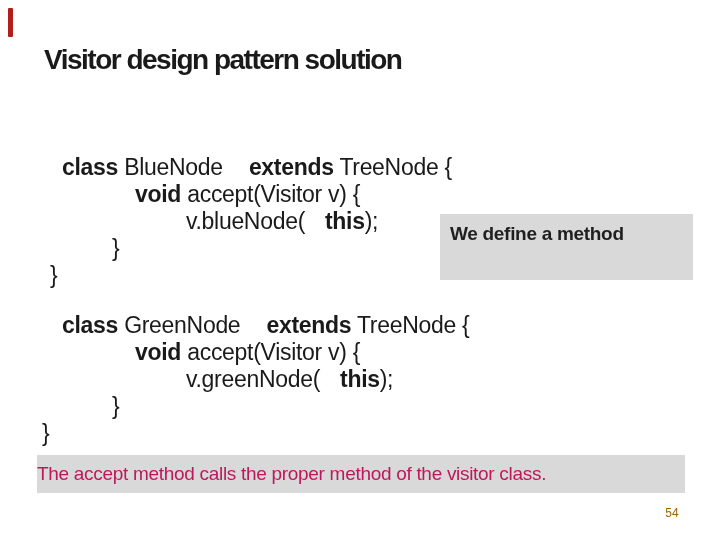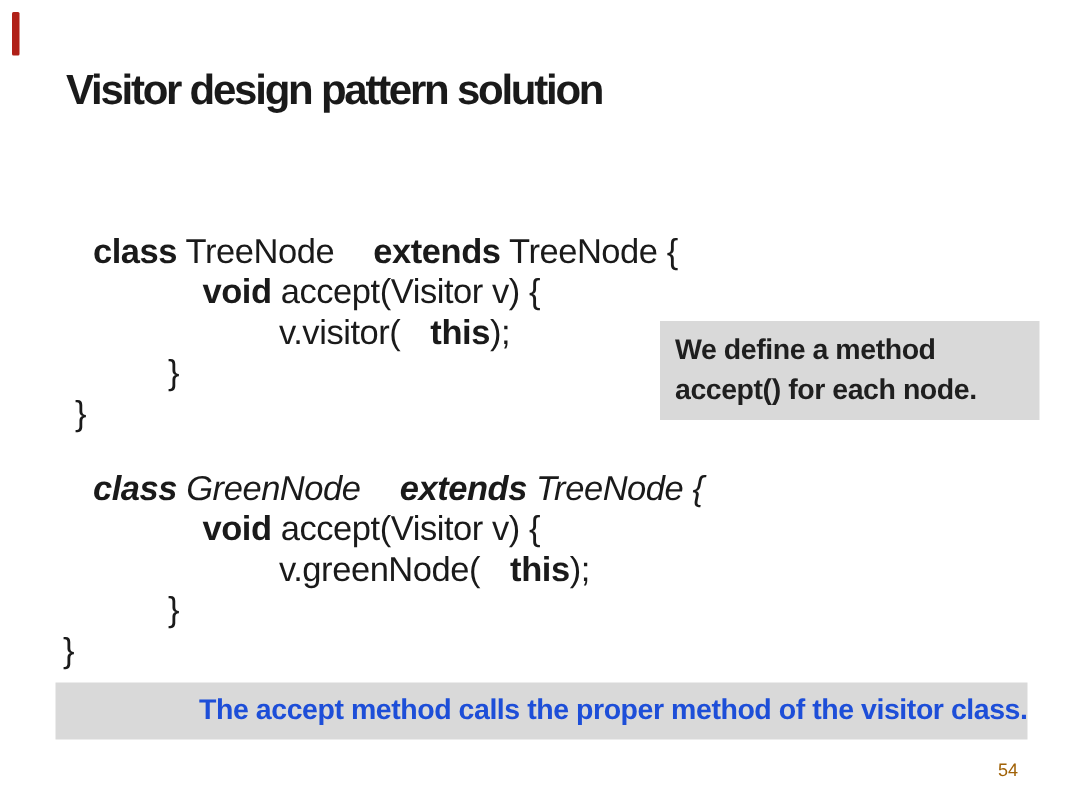--- a/index.html
+++ b/index.html
@@ -52,25 +52,25 @@
     letter-spacing:-0.3px;
     color:#1f1f1f;
   }
   .footer-bar{
     position:absolute;
     left:37px;top:455px;
     width:648px;height:38px;
     box-sizing:border-box;
     display:flex;
     align-items:center;
-    justify-content:flex-end;
+    justify-content:flex-start;
     font-size:19px;
-    font-weight:700;
+    font-weight:400;
     letter-spacing:-0.3px;
-    color:#1d4ed8;
+    color:#be185d;
     white-space:nowrap;
   }
   .page-number{
     position:absolute;
     left:655px;top:506px;
     width:34px;
     text-align:center;
     font-size:12px;
     color:#a16207;
   }
@@ -78,34 +78,33 @@
 </head>
 <body>
 
 <div class="slide">
 
   <div class="accent-bar" style="background: rgb(176, 32, 24);"></div>
 
   <h1 class="slide-title">Visitor design pattern solution</h1>
 
   <div class="code-block" id="code-block-1">
-      <div class="code-line" style="padding-left: 0px;"><span class="b">class</span><span> TreeNode </span><span class="b">extends</span><span> TreeNode {</span></div>
+      <div class="code-line" style="padding-left: 0px;"><span class="b">class</span><span> BlueNode </span><span class="b">extends</span><span> TreeNode {</span></div>
       <div class="code-line" style="padding-left: 73px;"><span class="b">void</span><span> accept(Visitor v) {</span></div>
-      <div class="code-line" style="padding-left: 144px;"><span>v.visitor(</span><span class="b">this</span><span>);</span></div>
+      <div class="code-line" style="padding-left: 144px;"><span>v.blueNode(</span><span class="b">this</span><span>);</span></div>
       <div class="code-line" style="padding-left: 70px;"><span>}</span></div>
       <div class="code-line" style="padding-left: 8px;"><span>}</span></div>
     </div>
 
   <div class="callout-box" style="background: rgb(217, 217, 217);">
     <div>We define a method</div>
-    <div>accept() for each node.</div>
   </div>
 
   <div class="code-block" id="code-block-2">
-      <div class="code-line" style="padding-left: 0px; font-style: italic;"><span class="b">class</span><span> GreenNode </span><span class="b">extends</span><span> TreeNode {</span></div>
+      <div class="code-line" style="padding-left: 0px;"><span class="b">class</span><span> GreenNode </span><span class="b">extends</span><span> TreeNode {</span></div>
       <div class="code-line" style="padding-left: 73px;"><span class="b">void</span><span> accept(Visitor v) {</span></div>
       <div class="code-line" style="padding-left: 144px;"><span>v.greenNode(</span><span class="b">this</span><span>);</span></div>
       <div class="code-line" style="padding-left: 70px;"><span>}</span></div>
       <div class="code-line" style="padding-left: 0px;"><span>}</span></div>
     </div>
 
   <div class="footer-bar" style="background: rgb(217, 217, 217);">
     <span>The accept method calls the proper method of the visitor class.</span>
   </div>
 

